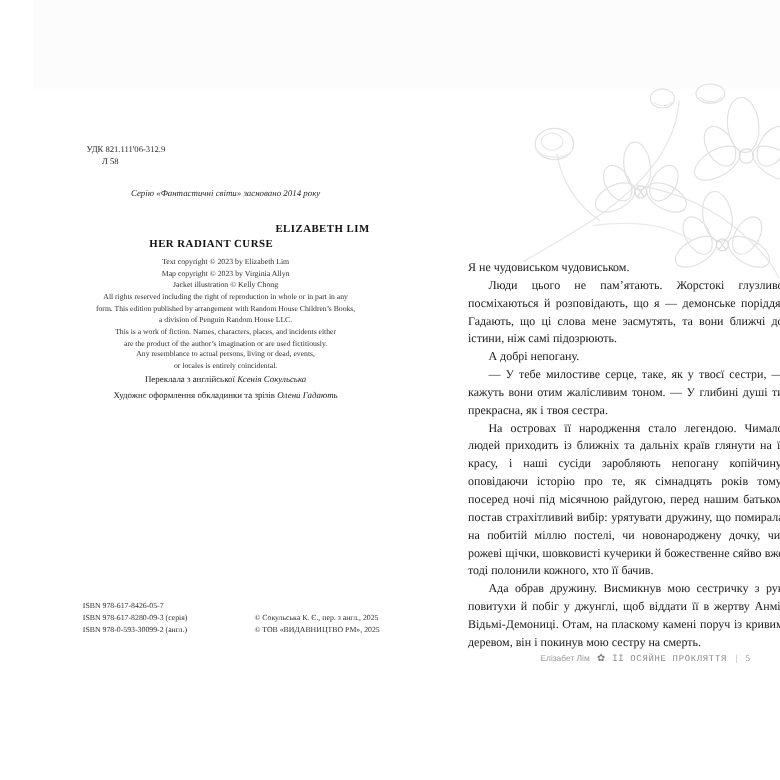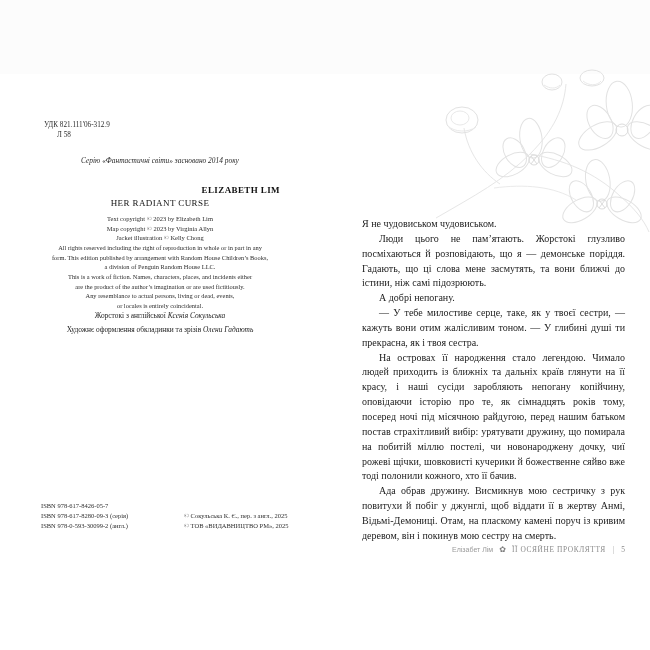--- a/index.html
+++ b/index.html
@@ -1,32 +1,32 @@
 <!DOCTYPE html>
 <html><head>
 <meta charset="utf-8">
 <style>
   * { margin:0; padding:0; box-sizing:border-box; }
   html,body { width:650px; height:650px; background:#ffffff; overflow:hidden; }
   body { font-family:"Liberation Serif", serif; color:#1c1c1c; position:relative; }
 
-  .spread { position:absolute; inset:0; background:#ffffff; }
+  .spread { position:absolute; inset:0; background:#ffffff;margin-left:28px; }
   .top-band { position:absolute; left:0; top:0; width:650px; height:74px;
               background:rgba(0,0,0,0.013); }
 
   
   .lp { position:absolute; }
   .l-udk    { left:44px;  top:120px; font-size:7.2px; line-height:10px; color:#2a2a2a; }
   .l-udk .indent { padding-left:13px; }
   .l-series { left:40px;  top:156px; width:240px; text-align:center;
               font-style:italic; font-size:7.4px; color:#2a2a2a; }
   .l-author { left:40px;  top:185px; width:240px; text-align:right;
               font-weight:bold; font-size:9px;  letter-spacing:.4px; color:#111; }
-  .l-title  { left:40px;  top:198px; width:240px; text-align:center;
-              font-weight:normal; font-size:9px;  letter-spacing:.4px; color:#111; }
+  .l-title  { left:28px;  top:198px; width:240px; text-align:center;
+              font-weight:bold; font-size:9px;  letter-spacing:.4px; color:#111; }
   .l-copy   { left:40px;  top:214px; width:240px; text-align:center;
               font-size:6.5px; line-height:9.5px; color:#2e2e2e; }
   .l-rights { left:40px;  top:243px; width:240px; text-align:center;
               font-size:6.4px; line-height:9.5px; color:#2e2e2e; }
   .l-fiction{ left:40px;  top:272px; width:240px; text-align:center;
               font-size:6.4px; line-height:9.5px; color:#2e2e2e; }
   .l-trans  { left:40px;  top:309px; width:240px; text-align:center;
               font-size:7.4px; line-height:13.5px; color:#222; }
   .l-trans .name { font-style:italic; }
   .l-isbn   { left:41px;  top:501px; font-size:6.5px; line-height:10px; color:#2e2e2e; }
@@ -37,21 +37,21 @@
             font-size:10px; line-height:14.85px; color:#1b1b1b;
             text-align:justify; }
   .r-body p { text-indent:17px; }
   .r-body p.first { text-indent:0; }
 
   .r-footer { position:absolute; top:538px; right:25px; white-space:nowrap;
               color:#8d8d8d; }
   .r-footer .f-author { font-family:"Liberation Sans", sans-serif;
                         font-size:7px; color:#9a9a9a; }
   .r-footer .f-orn   { font-size:8px; color:#7d7d7d; padding:0 2px; }
-  .r-footer .f-title { font-size:7.4px; letter-spacing:.6px; color:#8a8a8a; }
+  .r-footer .f-title { font-size:7.4px; letter-spacing:.6px; color:#8a8a8a;font-family:Liberation Mono, monospace; }
   .r-footer .f-sep   { font-size:7.4px; color:#a5a5a5; padding:0 3px; }
   .r-footer .f-num   { font-size:7.4px; color:#8a8a8a; }
 
   
   .orchid { position:absolute; top:68px; right:0; width:216px; height:172px; }
   .orchid svg { width:100%; height:100%; }
 </style>
 </head>
 <body>
 
@@ -135,21 +135,21 @@
   </div>
 
   <div class="lp l-fiction">
     <div>This is a work of fiction. Names, characters, places, and incidents either</div>
     <div>are the product of the author’s imagination or are used fictitiously.</div>
     <div>Any resemblance to actual persons, living or dead, events,</div>
     <div>or locales is entirely coincidental.</div>
   </div>
 
   <div class="lp l-trans">
-    <div><span>Жорстокі з англійської </span><span class="name">Ксенія Сокульська</span></div>
+    <div><span>Переклала з англійської </span><span class="name">Ксенія Сокульська</span></div>
     <div><span>Художнє оформлення обкладинки та зрізів </span><span class="name">Олени Гадають</span></div>
   </div>
 
   <div class="lp l-isbn">
     <div>ISBN 978-617-8426-05-7</div>
     <div>ISBN 978-617-8280-09-3 (серія)</div>
     <div>ISBN 978-0-593-30099-2 (англ.)</div>
   </div>
 
   <div class="lp l-hold">

